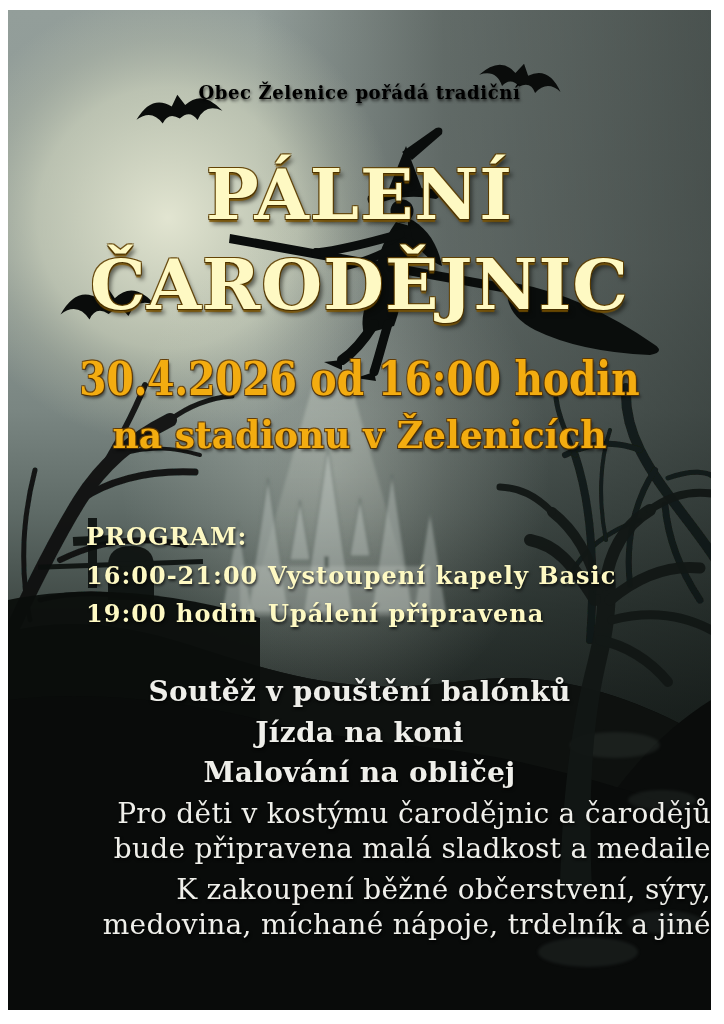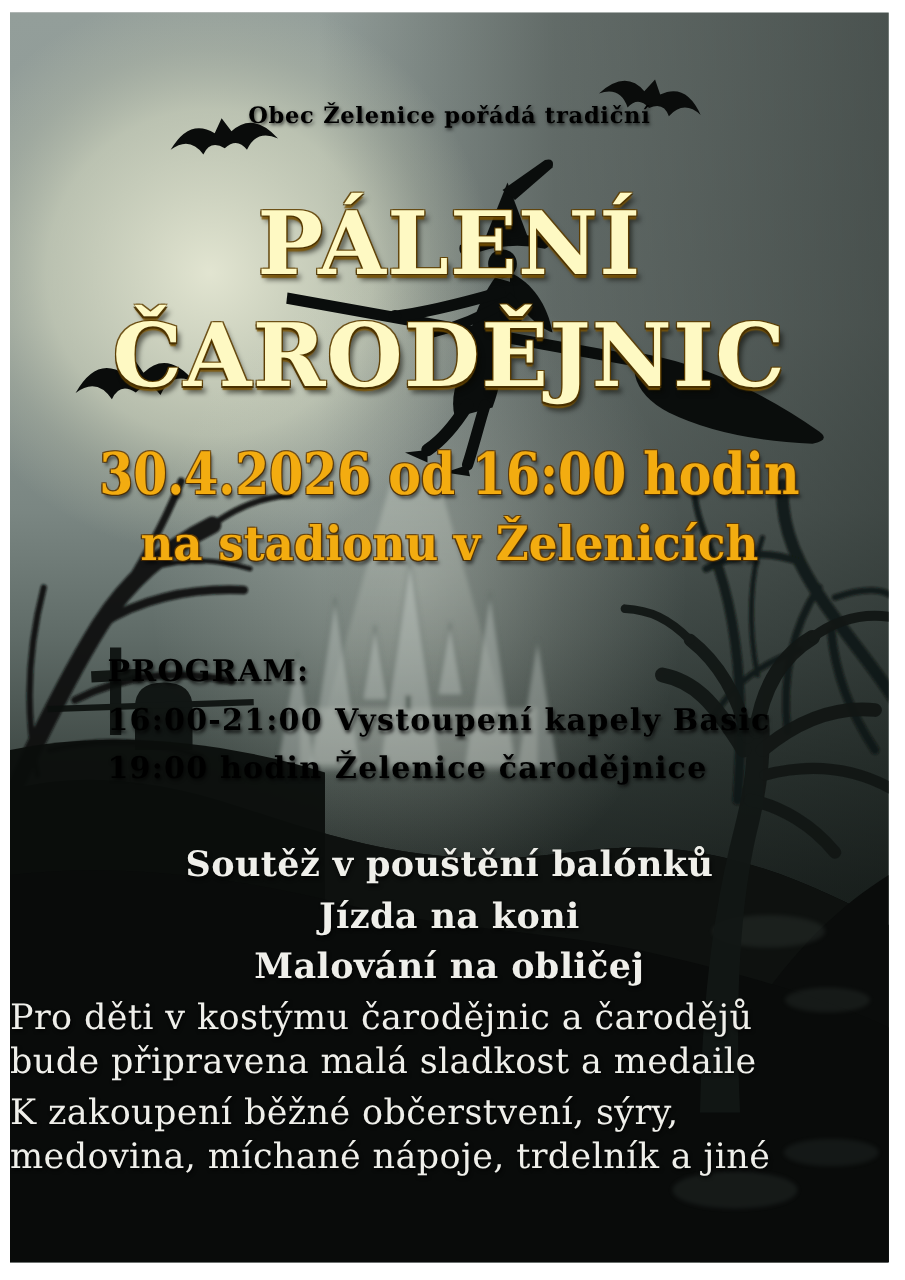--- a/index.html
+++ b/index.html
@@ -39,33 +39,33 @@
   .loc{
     top:402px;font-size:38px;line-height:46px;font-weight:bold;
     color:#F3AC10;transform:scaleX(.95);
     text-shadow:
       -1px -1px 0 rgba(98,58,0,.8),1px -1px 0 rgba(98,58,0,.8),
       -1px 1px 0 rgba(74,44,0,.85),1px 1px 0 rgba(74,44,0,.85),
       2px 3px 3px rgba(0,0,0,.5);
   }
   .program{
     position:absolute;left:78px;top:508px;
-    color:#000000;font-weight:bold;font-size:24px;line-height:38.5px;
+    color:#fef9c3;font-weight:bold;font-size:24px;line-height:38.5px;
     letter-spacing:1px;text-shadow:1px 2px 3px rgba(0,0,0,.7);
     white-space:nowrap;
   }
   .prow{display:flex;}
   .ptime{width:182px;flex:0 0 182px;}
   .attractions{
     position:absolute;left:0;right:0;top:662px;text-align:center;
     font-size:28px;line-height:40.5px;color:#EFEFEA;letter-spacing:.3px;
     text-shadow:1px 2px 3px rgba(0,0,0,.75);white-space:nowrap;font-weight:bold;
   }
   .notes{
-    position:absolute;left:0;right:0;top:786px;text-align:left;
+    position:absolute;left:0;right:0;top:786px;text-align:right;
     font-size:28px;line-height:35px;color:#EFEFEA;letter-spacing:.3px;
     text-shadow:1px 2px 3px rgba(0,0,0,.75);white-space:nowrap;
   }
   .note2{margin-top:6px;}
 </style>
 </head>
 <body>
 
 <div class="poster">
 
@@ -230,21 +230,21 @@
   <div class="txt loc">na stadionu v Želenicích</div>
 
   <div class="program">
     <div class="ph">PROGRAM:</div>
     <div class="prow">
       <span class="ptime">16:00-21:00</span>
       <span class="pact">Vystoupení kapely Basic</span>
     </div>
     <div class="prow">
       <span class="ptime">19:00 hodin</span>
-      <span class="pact">Želenice čarodějnice</span>
+      <span class="pact">Upálení připravena</span>
     </div>
   </div>
 
   <div class="attractions">
     <div>Soutěž v pouštění balónků</div>
     <div>Jízda na koni</div>
     <div>Malování na obličej</div>
   </div>
 
   <div class="notes">

